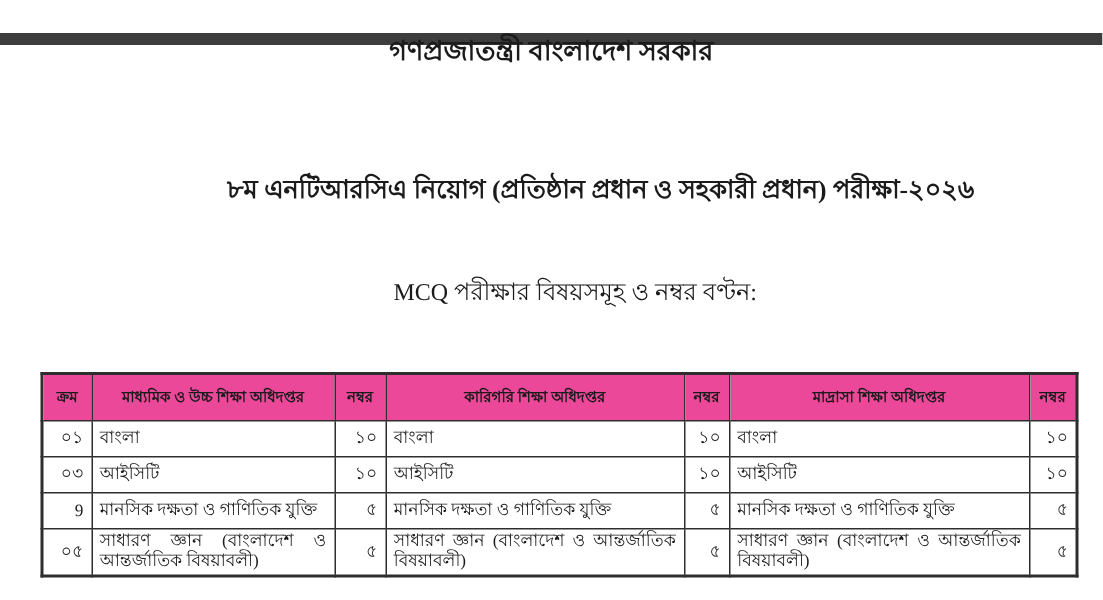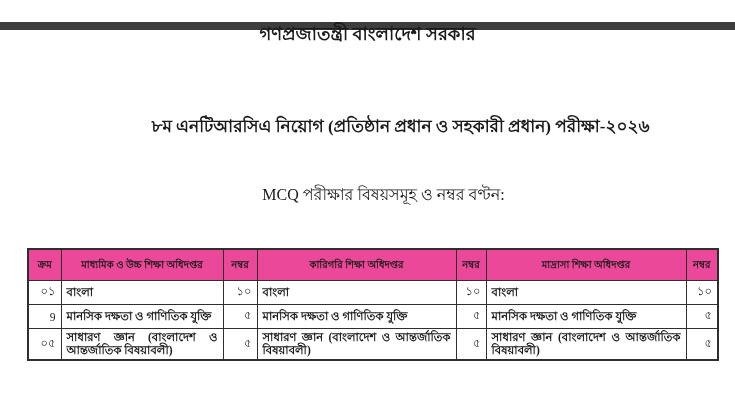--- a/index.html
+++ b/index.html
@@ -80,21 +80,20 @@
   table.subjects tr.data-row {
     height: 20px;
   }
   td.num {
     text-align: right;
     white-space: nowrap;
   }
   td.subject {
     text-align: justify;
     line-height: 13px;
-    font-weight: bold;
   }
 </style>
 </head>
 <body>
 
 <div class="top-bar"></div>
 
 <div class="gov-header">
   <div>গণপ্রজাতন্ত্রী বাংলাদেশ সরকার</div>
 </div>
@@ -128,20 +127,29 @@
     <tr class="data-row">
       <td class="num">০১</td>
       <td class="subject">বাংলা</td>
       <td class="num">১০</td>
       <td class="subject">বাংলা</td>
       <td class="num">১০</td>
       <td class="subject">বাংলা</td>
       <td class="num">১০</td>
     </tr>
     <tr class="data-row">
+      <td class="num">০৩</td>
+      <td class="subject">আইসিটি</td>
+      <td class="num">১০</td>
+      <td class="subject">আইসিটি</td>
+      <td class="num">১০</td>
+      <td class="subject">আইসিটি</td>
+      <td class="num">১০</td>
+    </tr>
+    <tr class="data-row">
       <td class="num">9</td>
       <td class="subject">মানসিক দক্ষতা ও গাণিতিক যুক্তি</td>
       <td class="num">৫</td>
       <td class="subject">মানসিক দক্ষতা ও গাণিতিক যুক্তি</td>
       <td class="num">৫</td>
       <td class="subject">মানসিক দক্ষতা ও গাণিতিক যুক্তি</td>
       <td class="num">৫</td>
     </tr>
     <tr class="data-row">
       <td class="num">০৫</td>

